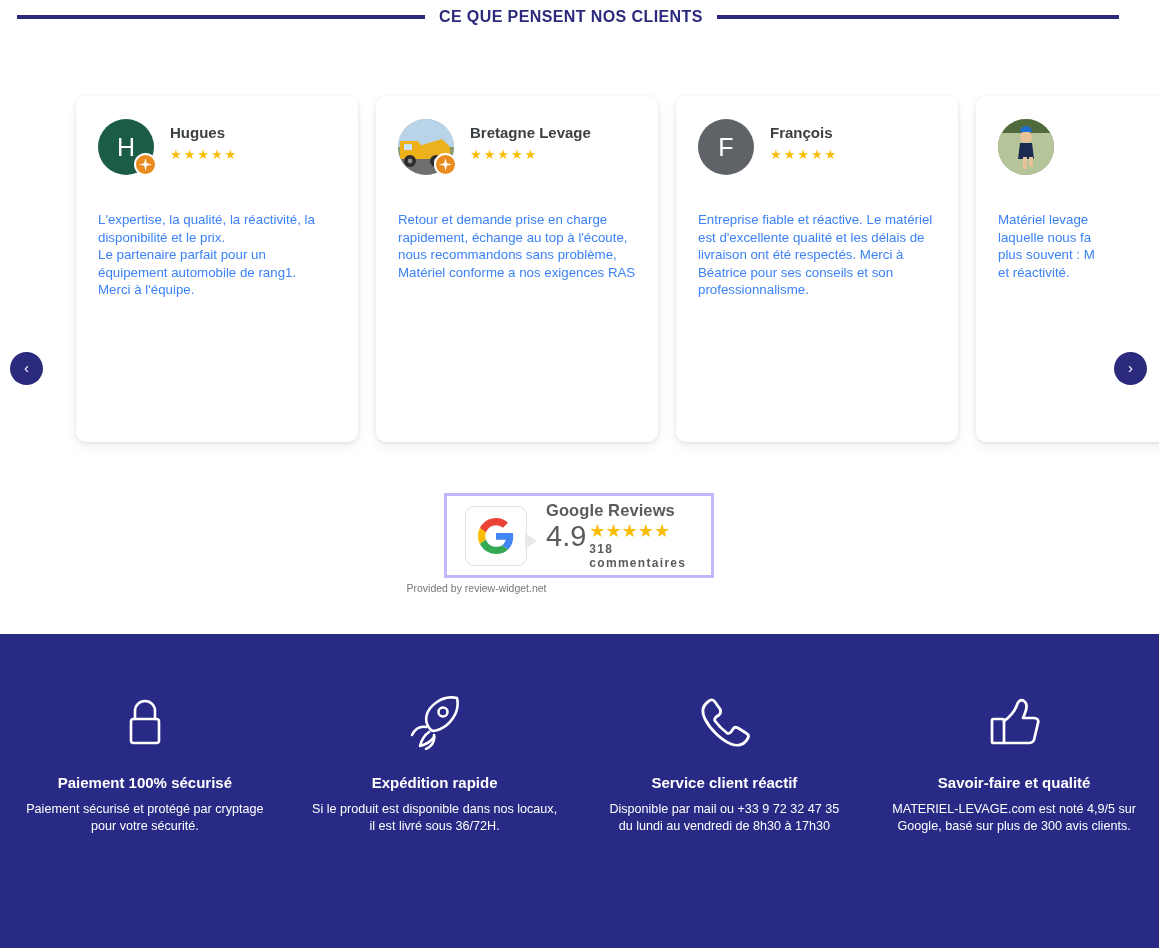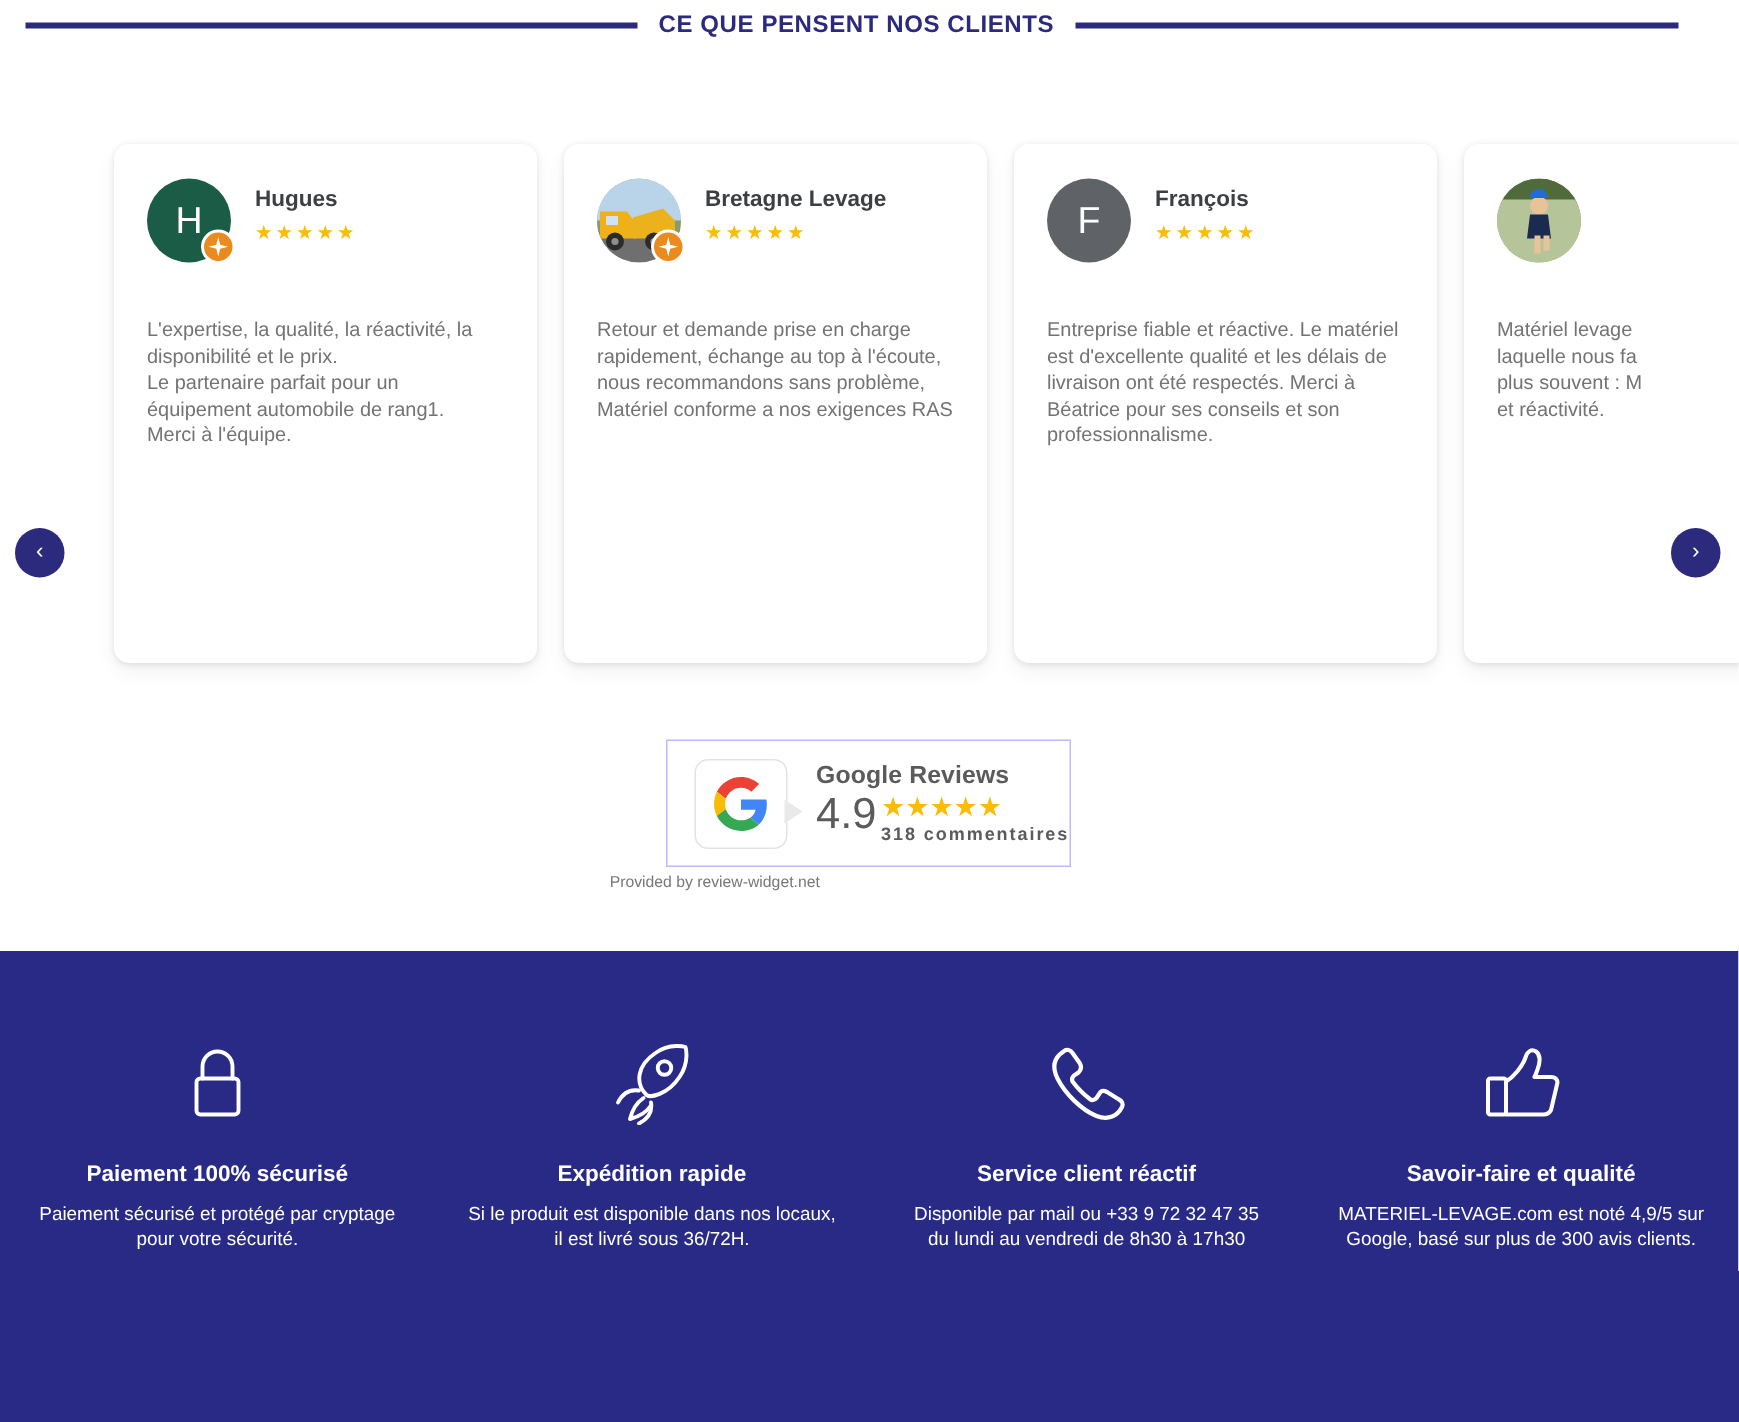--- a/index.html
+++ b/index.html
@@ -119,21 +119,21 @@
     color: #fbbc05;
     font-size: 13px;
     letter-spacing: 2px;
     line-height: 1;
     white-space: nowrap;
   }
   .rc-text {
     margin-top: 26px;
     font-size: 13.3px;
     line-height: 17.5px;
-    color: #737373;
+    color: #3b82f6;
     white-space: pre-line;
   }
 
   
   .arrow {
     position: absolute;
     top: 256px;
     width: 33px; height: 33px;
     border-radius: 50%;
     background: #2c2a7c;
@@ -150,21 +150,21 @@
   }
   .arrow-prev { left: 10px; }
   .arrow-next { right: 12px; }
 
   
   .gwidget {
     position: absolute;
     left: 444px; top: 493px;
     width: 270px; height: 85px;
     background: #fff;
-    border: 1px solid #c4b5fd;
+    border: 3px solid #c4b5fd;
     box-sizing: border-box;
     display: flex;
     align-items: center;
     padding-left: 18px;
   }
   .gbubble {
     position: relative;
     width: 60px; height: 58px;
     border: 1px solid #e3e3e3;
     border-radius: 9px;

